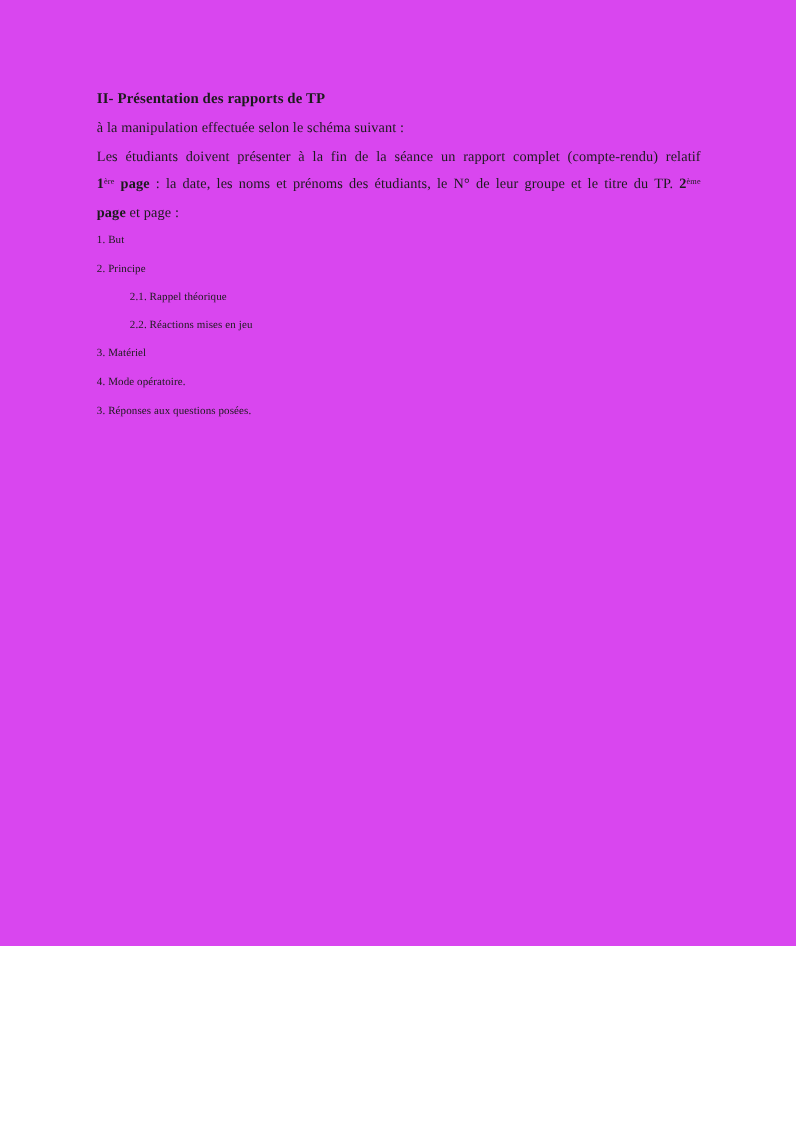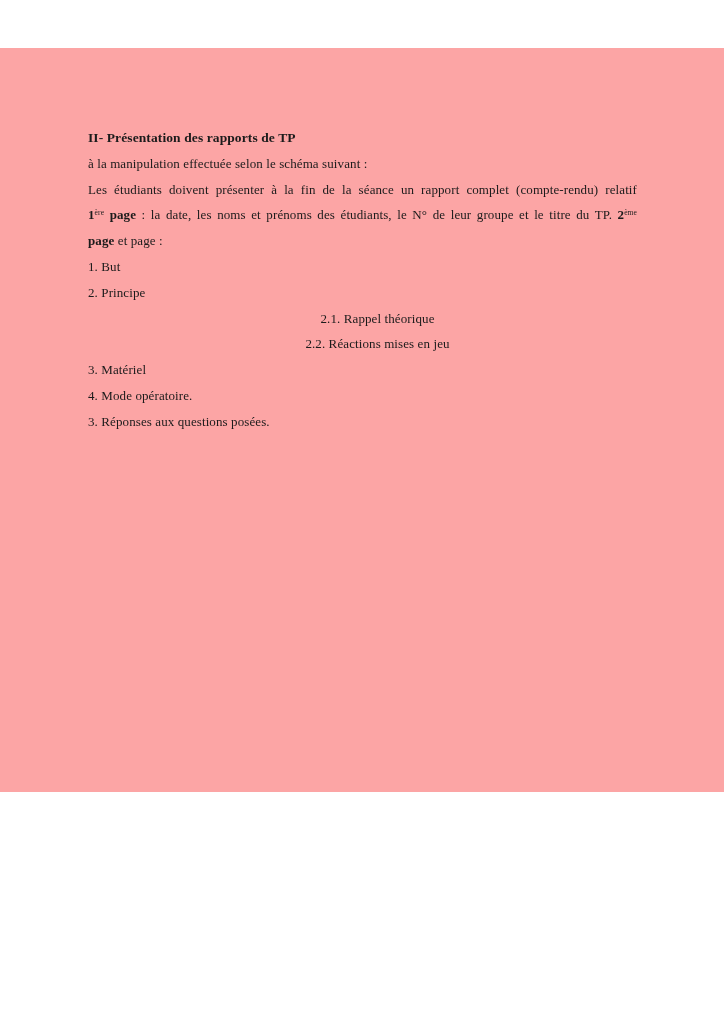--- a/index.html
+++ b/index.html
@@ -10,24 +10,23 @@
   body {
     width: 724px;
     height: 1024px;
     overflow: hidden;
     font-family: "Liberation Serif", "DejaVu Serif", serif;
     color: #1b1b1b;
   }
   .doc-page {
     box-sizing: border-box;
     width: 724px;
-    height: 744px;
-    background: #fca5a5;
+    height: 860px;
+    background: #d946ef;
     padding: 77px 87px 0 88px;
-    margin-top: 48px;
   }
   .doc-heading {
     margin: 0;
     font-size: 13.5px;
     font-weight: bold;
     line-height: 25.8px;
     letter-spacing: 0.1px;
     white-space: nowrap;
   }
   .para {
@@ -46,27 +45,26 @@
   .line b {
     font-weight: bold;
   }
   sup.ordinal {
     font-size: 0.58em;
     line-height: 0;
     vertical-align: 0.55em;
     font-weight: normal;
   }
   .outline-item {
-    font-size: 13px;
+    font-size: 10px;
     line-height: 25.8px;
     letter-spacing: 0.1px;
   }
   .outline-item.sub {
     padding-left: 30px;
-    text-align: center;
   }
 </style>
 </head>
 <body>
 
 <div class="doc-page">
 
   <h1 class="doc-heading">II- Présentation des rapports de TP</h1>
 
   <div class="para">

